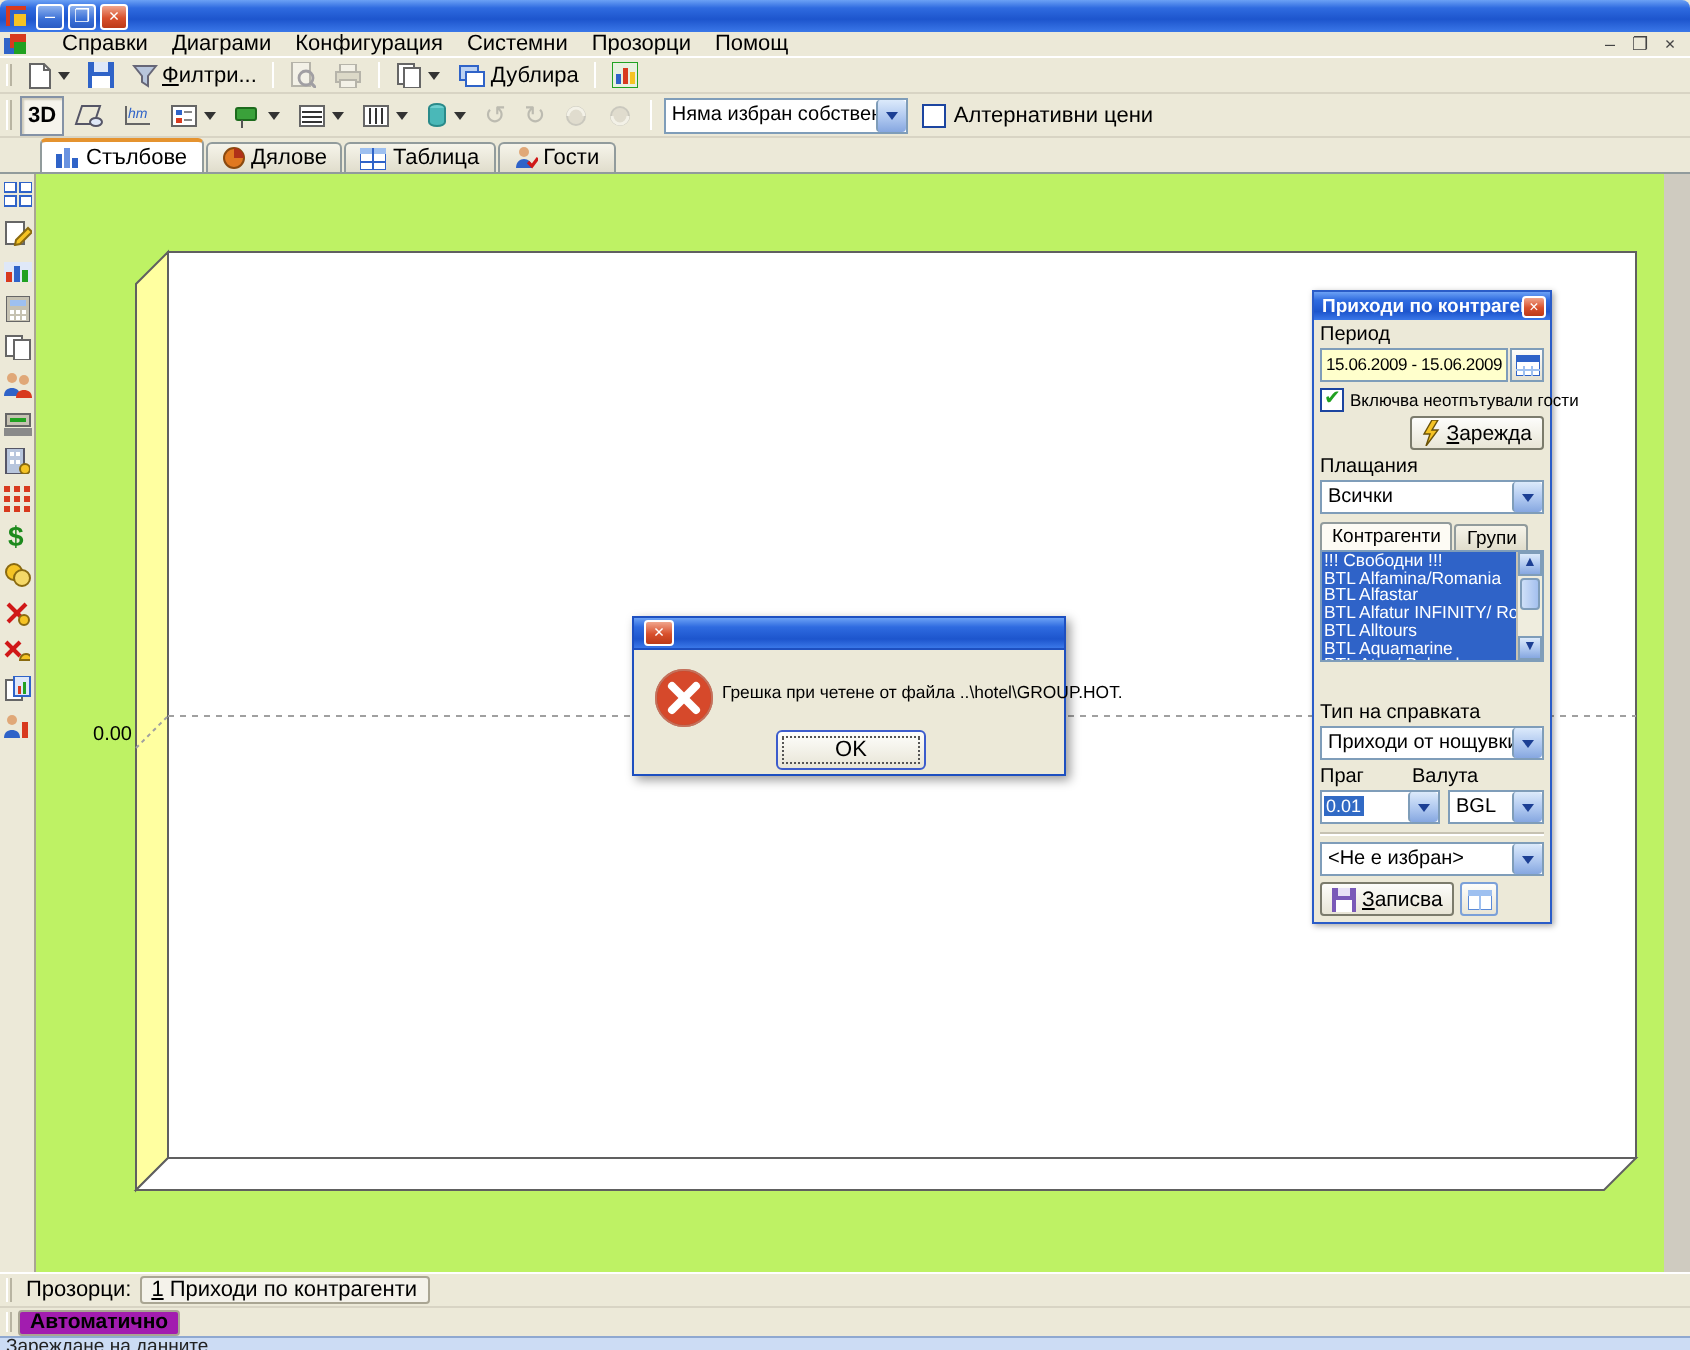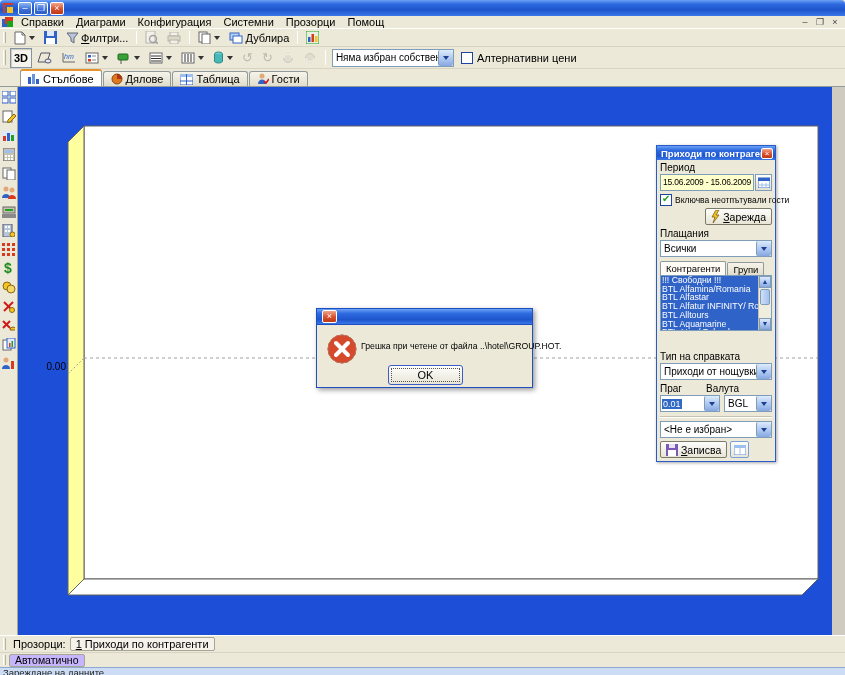--- a/index.html
+++ b/index.html
@@ -13,21 +13,21 @@
     border-radius:4px 4px 0 0;}
   .title-text{color:#fff;font-weight:bold;font-size:11px;white-space:nowrap;overflow:hidden;flex:1;
     text-shadow:1px 1px 1px #1a3a8c;}
   .app-icon16 svg{display:block;}
   .win-btns{display:flex;gap:2px;}
   .wbtn{width:14px;height:13px;border:1px solid #fff;border-radius:2px;color:#fff;font-size:9px;line-height:11px;
     text-align:center;cursor:default;background:linear-gradient(180deg,#8fb3ef,#3a6fd6 60%,#2a5cc4);}
   .wbtn.close{background:linear-gradient(180deg,#f0a58c,#d8502c 55%,#bc3a18);}
 
   
-  .menubar{height:13px;flex:none;display:flex;align-items:center;background:#ece9d8;padding:0 2px;gap:2px;border-bottom:1px solid #fff;}
+  .menubar{height:13px;flex:none;display:flex;align-items:center;background:#ece9d8;padding:0 2px;gap:12px;border-bottom:1px solid #fff;}
   .menus{display:flex;align-items:center;height:100%;}
   .menu-item{padding:0 6px;font-size:11px;line-height:13px;white-space:nowrap;}
   .mdi-btns{margin-left:auto;display:flex;gap:3px;color:#444;font-size:9px;padding-right:2px;}
   .mdi-btns span{width:12px;text-align:center;line-height:11px;}
 
   
   .toolbar{flex:none;display:flex;align-items:center;background:#ece9d8;padding:0 2px;gap:1px;border-bottom:1px solid #d8d4c4;}
   .t1{height:18px;}
   .t2{height:22px;}
   .handle{width:3px;height:70%;border-left:1px solid #fff;border-right:1px solid #b8b4a2;margin:0 3px 0 1px;flex:none;}
@@ -54,30 +54,30 @@
   
   .tabsrow{height:17px;flex:none;display:flex;align-items:flex-end;background:#ece9d8;padding-left:20px;gap:1px;}
   .tab{display:flex;align-items:center;gap:3px;height:15px;padding:0 7px;border:1px solid #919b9c;border-bottom:none;
     border-radius:3px 3px 0 0;background:linear-gradient(180deg,#f6f4ea,#e0ddcc);font-size:11px;white-space:nowrap;text-align:right;}
   .tab.active{height:17px;background:#fff;border-top:2px solid #e5932f;}
 
   
   .workspace{flex:1;display:flex;background:#cfcbc0;border-top:1px solid #919b9c;position:relative;}
   .side-toolbar{width:18px;flex:none;background:#ece9d8;border-right:1px solid #a9a593;display:flex;flex-direction:column;align-items:center;padding-top:2px;gap:3px;}
   .sbtn{width:17px;height:16px;display:flex;align-items:center;justify-content:center;border:1px solid transparent;background:transparent;padding:0;}
-  .canvas{width:814px;flex:none;background:#1d4ed8;position:relative;}
+  .canvas{width:814px;flex:none;background:#bef264;position:relative;}
 
   
   .winrow{height:17px;flex:none;display:flex;align-items:center;background:#ece9d8;border-top:1px solid #fff;padding:0 2px;gap:4px;}
   .winrow .lbl{font-size:11px;}
   .wtab{display:flex;align-items:center;height:14px;padding:0 5px;border:1px solid #a9a593;background:#f4f2ea;
     border-radius:2px;font-size:11px;gap:3px;}
   .wtab .num{text-decoration:underline;}
   .autorow{height:15px;flex:none;display:flex;align-items:center;background:#ece9d8;border-top:1px solid #d8d4c4;padding:0 2px;}
-  .autobtn{height:13px;display:flex;align-items:center;padding:0 5px;border:1px solid #a9a593;background:#c4b5fd;border-radius:2px;font-size:10.5px;}
+  .autobtn{height:13px;display:flex;align-items:center;padding:0 5px;border:1px solid #a9a593;background:#a21caf;border-radius:2px;font-size:10.5px;font-weight:bold;}
   .statusbar{height:11px;flex:none;background:#ccdcf4;border-top:1px solid #8fa8d0;font-size:9.5px;line-height:10px;padding-left:3px;color:#222;}
 
   
   .panel{position:absolute;left:656px;top:145px;width:120px;z-index:5;background:#ece9d8;
     border:1px solid #2a5cc8;box-shadow:1px 1px 3px rgba(0,0,0,.35);}
   .panel-title{height:14px;display:flex;align-items:center;padding:0 2px 0 4px;
     background:linear-gradient(180deg,#6ba1f5,#2f6be0 30%,#1d55cd 70%,#3a77e8);}
   .panel-title .t{flex:1;color:#fff;font-weight:bold;font-size:9.5px;white-space:nowrap;overflow:hidden;}
   .panel-title .x{width:12px;height:11px;border:1px solid #fff;border-radius:2px;color:#fff;font-size:8px;line-height:9px;text-align:center;
     background:linear-gradient(180deg,#f0a58c,#d8502c 55%,#bc3a18);}

